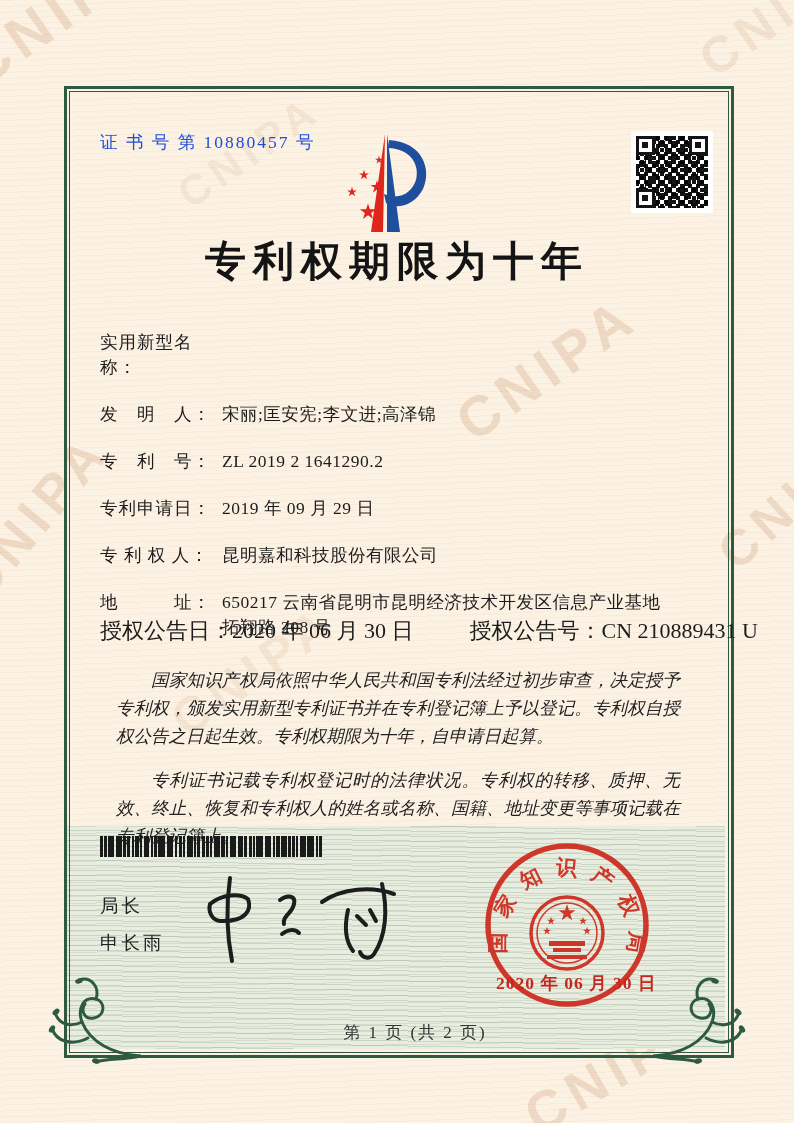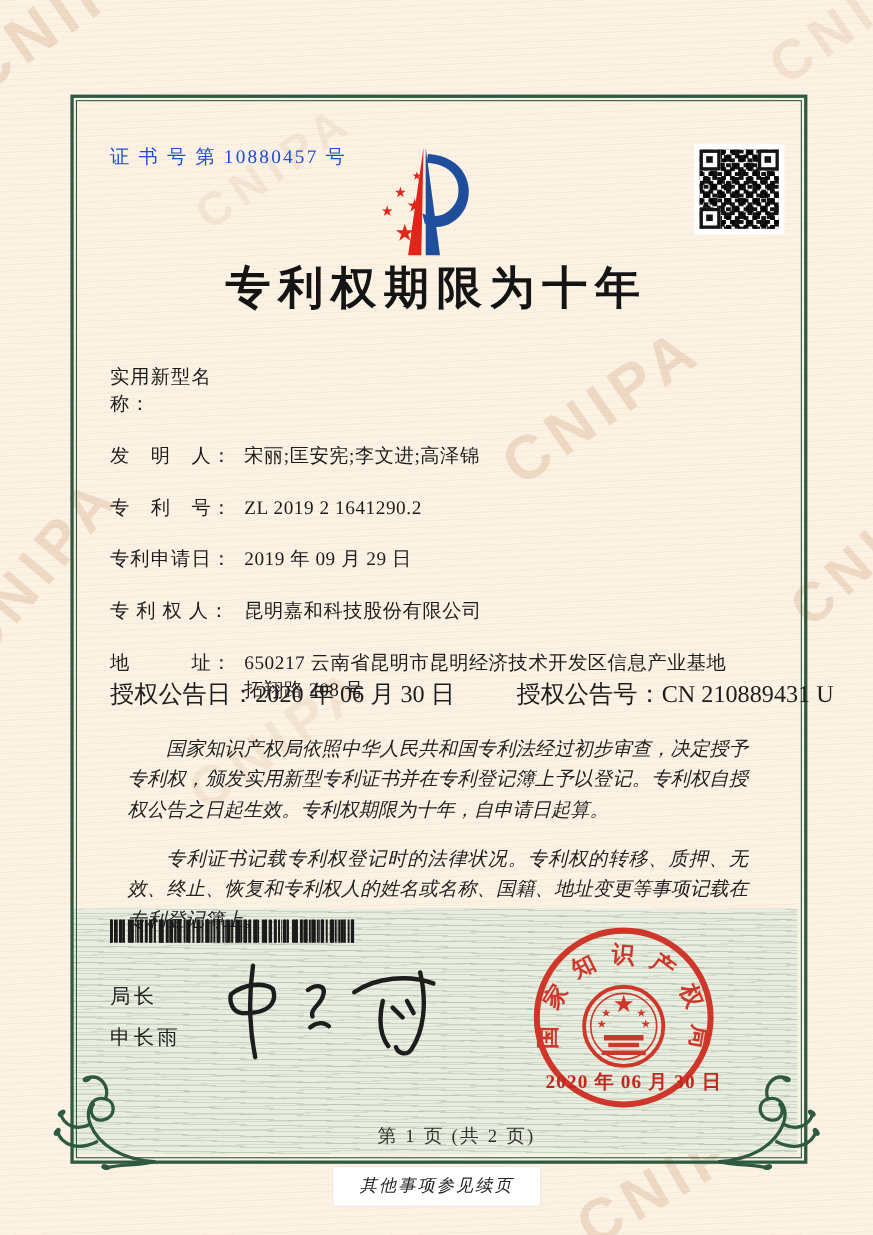--- a/index.html
+++ b/index.html
@@ -259,17 +259,14 @@
       <path d="M66,100 h36 v5 h-36 z"></path>
       <path d="M70,107 h28 v4 h-28 z"></path>
       <path d="M64,114 h40 v4 h-40 z"></path>
     </g>
   </svg>
 
   <div class="seal-date">2020 年 06 月 30 日</div>
 
   <div class="page-info">第 1 页 (共 2 页)</div>
 
-  <div class="note-box">
-    <span>其他事项参见续页</span>
-  </div>
 
 </div>
 
 </body></html>

